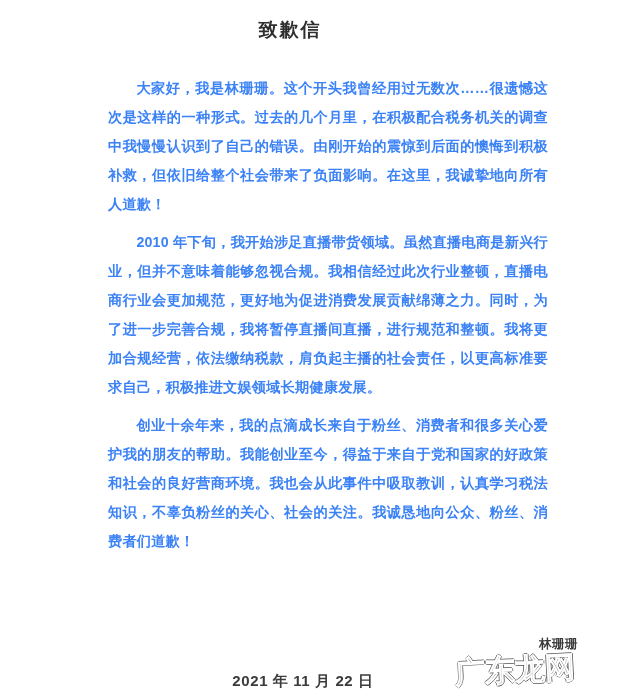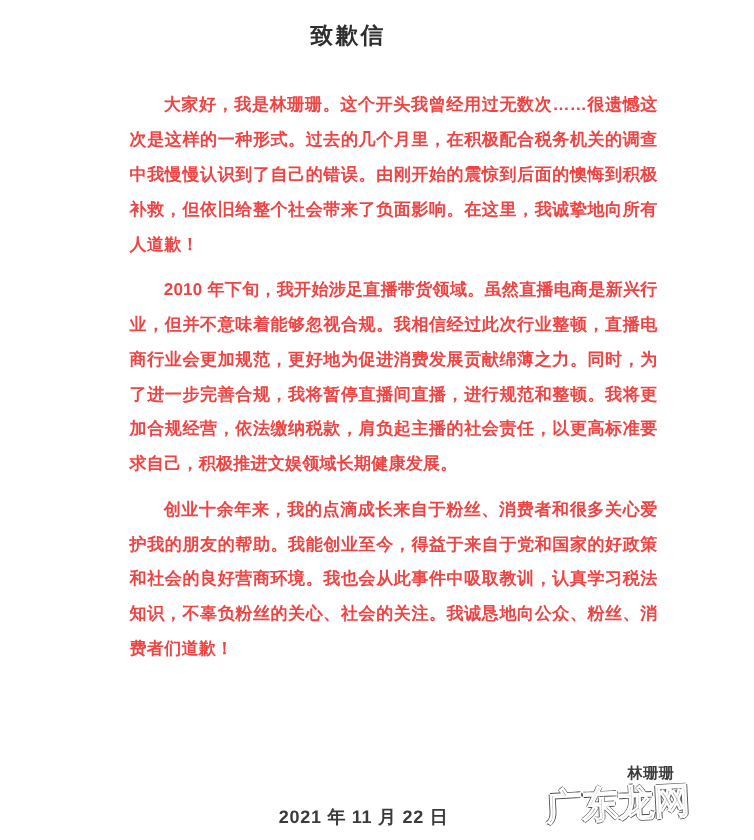--- a/index.html
+++ b/index.html
@@ -35,33 +35,33 @@
   .body-text {
     position: absolute;
     top: 74px;
     left: 108px;
     width: 440px;
   }
   .para {
     margin: 0 0 9px 0;
     font-size: 14.2px;
     line-height: 29px;
-    color: #ef4444;
+    color: #3b82f6;
     text-align: justify;
     text-justify: inter-character;
     text-indent: 2em;
     letter-spacing: 0.2px;
     font-weight: 600;
   }
   .para:last-child { margin-bottom: 0; }
 
   .signature {
     position: absolute;
     top: 636px;
-    left: 0;
+    left: 16px;
     width: 562px;
     text-align: right;
     font-size: 12.5px;
     color: #3b3b3b;
     font-weight: 600;
     letter-spacing: 0.5px;
   }
   .date-line {
     position: absolute;
     top: 672px;

